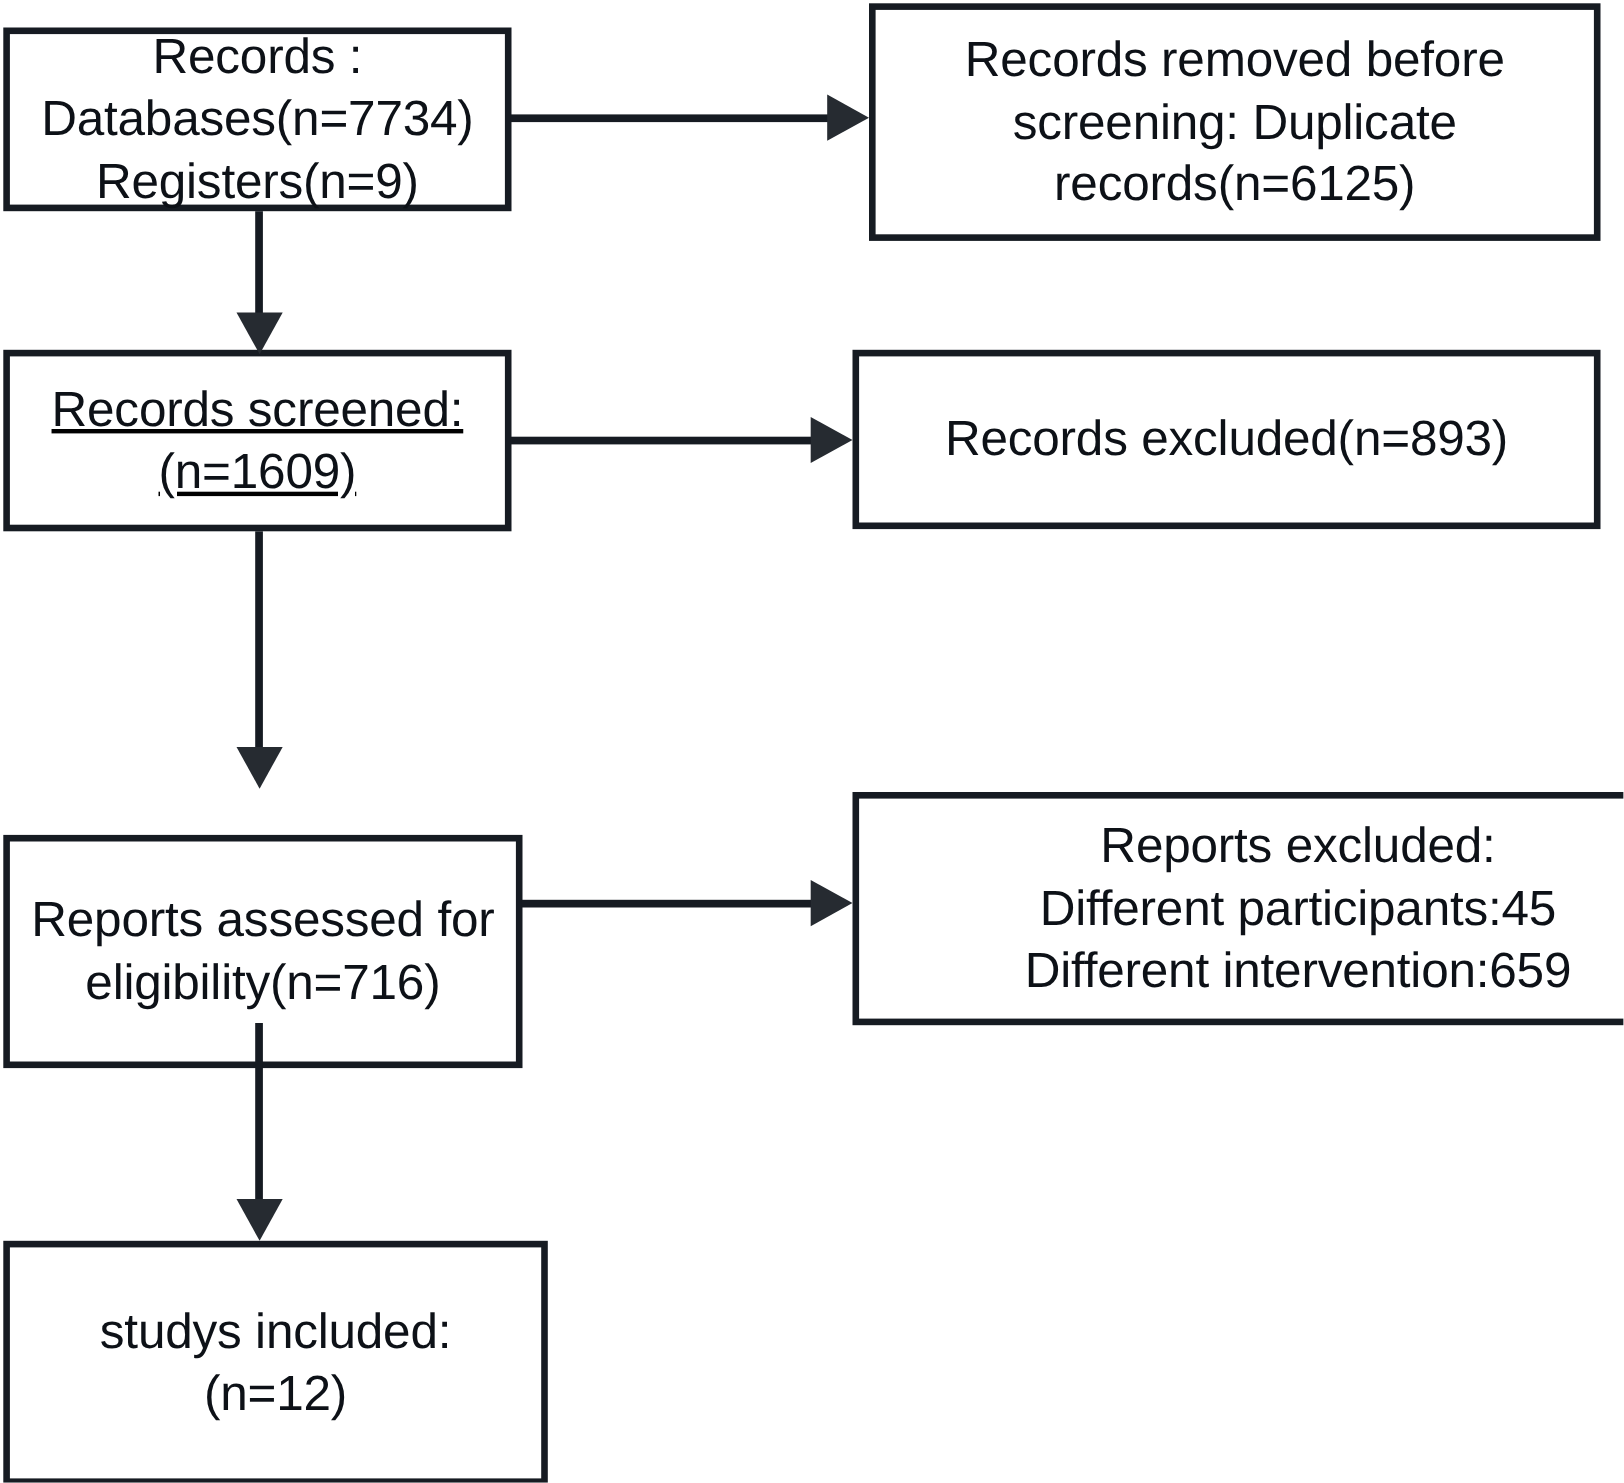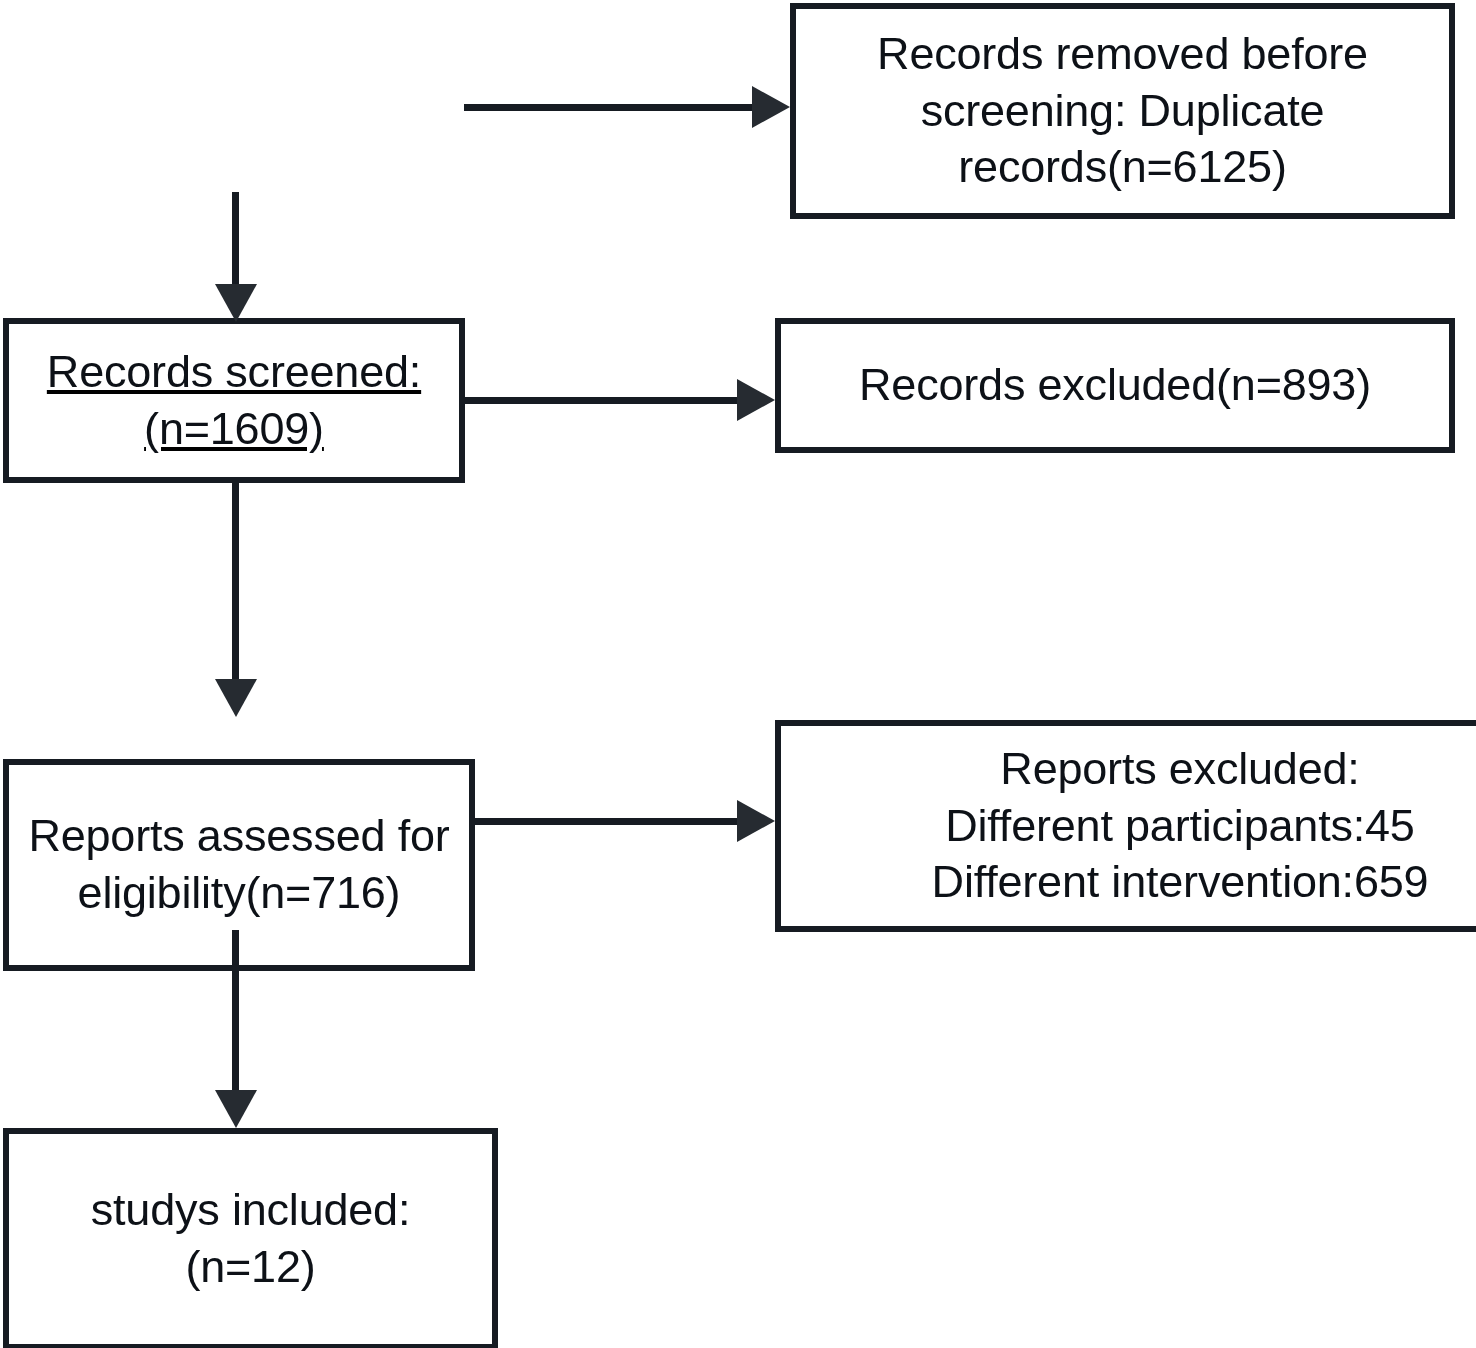--- a/index.html
+++ b/index.html
@@ -31,21 +31,21 @@
     color: #0d1117;
     letter-spacing: -0.2px;
     white-space: pre-line;
     padding: 0 12px;
   }
 
   
   #node-records          { left: 3px;   top: 25px;   width: 462px;  height: 167px; }
   #node-removed          { left: 790px; top: 3px;    width: 665px;  height: 216px; justify-content: center; }
   #node-screened         { left: 3px;   top: 318px;  width: 462px;  height: 165px; text-decoration: underline; }
-  #node-excluded-records { left: 775px; top: 318px;  width: 680px;  height: 135px; }
+  #node-excluded-records { left: 775px; top: 318px;  width: 680px;  height: 163px; }
   #node-assessed         { left: 3px;   top: 718px;  width: 472px;  height: 212px; margin-top: 41px; }
   #node-excluded-reports { left: 775px; top: 720px;  width: 810px;  height: 212px; }
   #node-included         { left: 3px;   top: 1128px; width: 495px;  height: 222px; }
 
   
   .conn {
     position: absolute;
     background: #161b22;
   }
   .conn-v { width: 7px; }
@@ -84,20 +84,25 @@
   #arrow-h2     { left: 737px; top: 379px; }
   
   #conn-h3      { left: 474px; top: 818px; width: 267px; }
   #arrow-h3     { left: 737px; top: 800px; }
 </style>
 </head>
 <body>
 
 <div id="canvas">
 
+  <div class="node" id="node-records">
+    <div class="node-text">Records :
+Databases(n=7734)
+Registers(n=9)</div>
+  </div>
 
   <div class="node" id="node-removed">
     <div class="node-text">Records removed before
 screening: Duplicate
 records(n=6125)</div>
   </div>
 
   <div class="node" id="node-screened">
     <div class="node-text">Records screened:
 (n=1609)</div>

